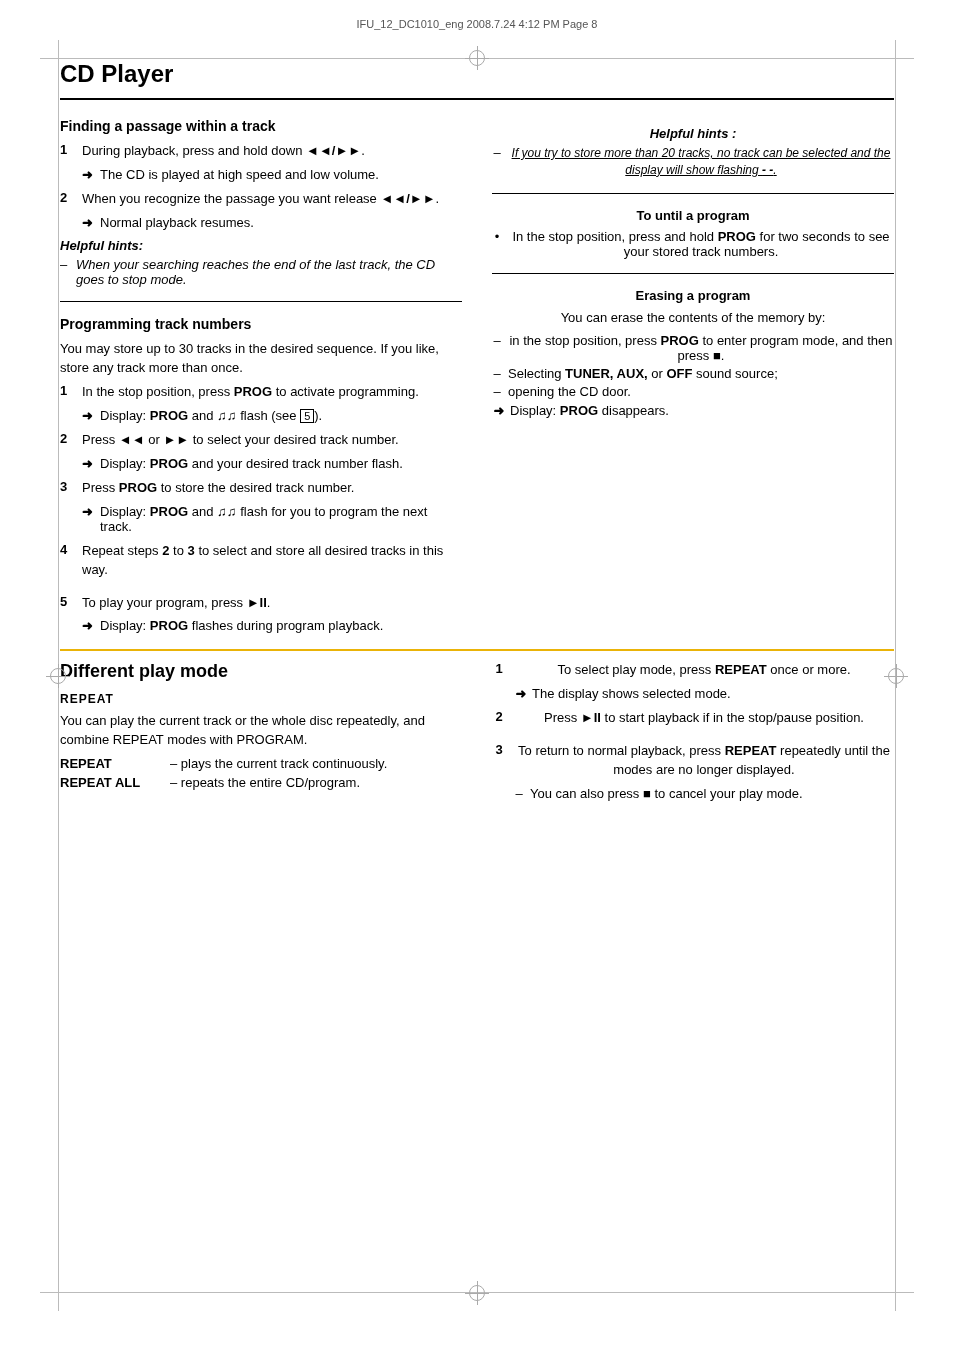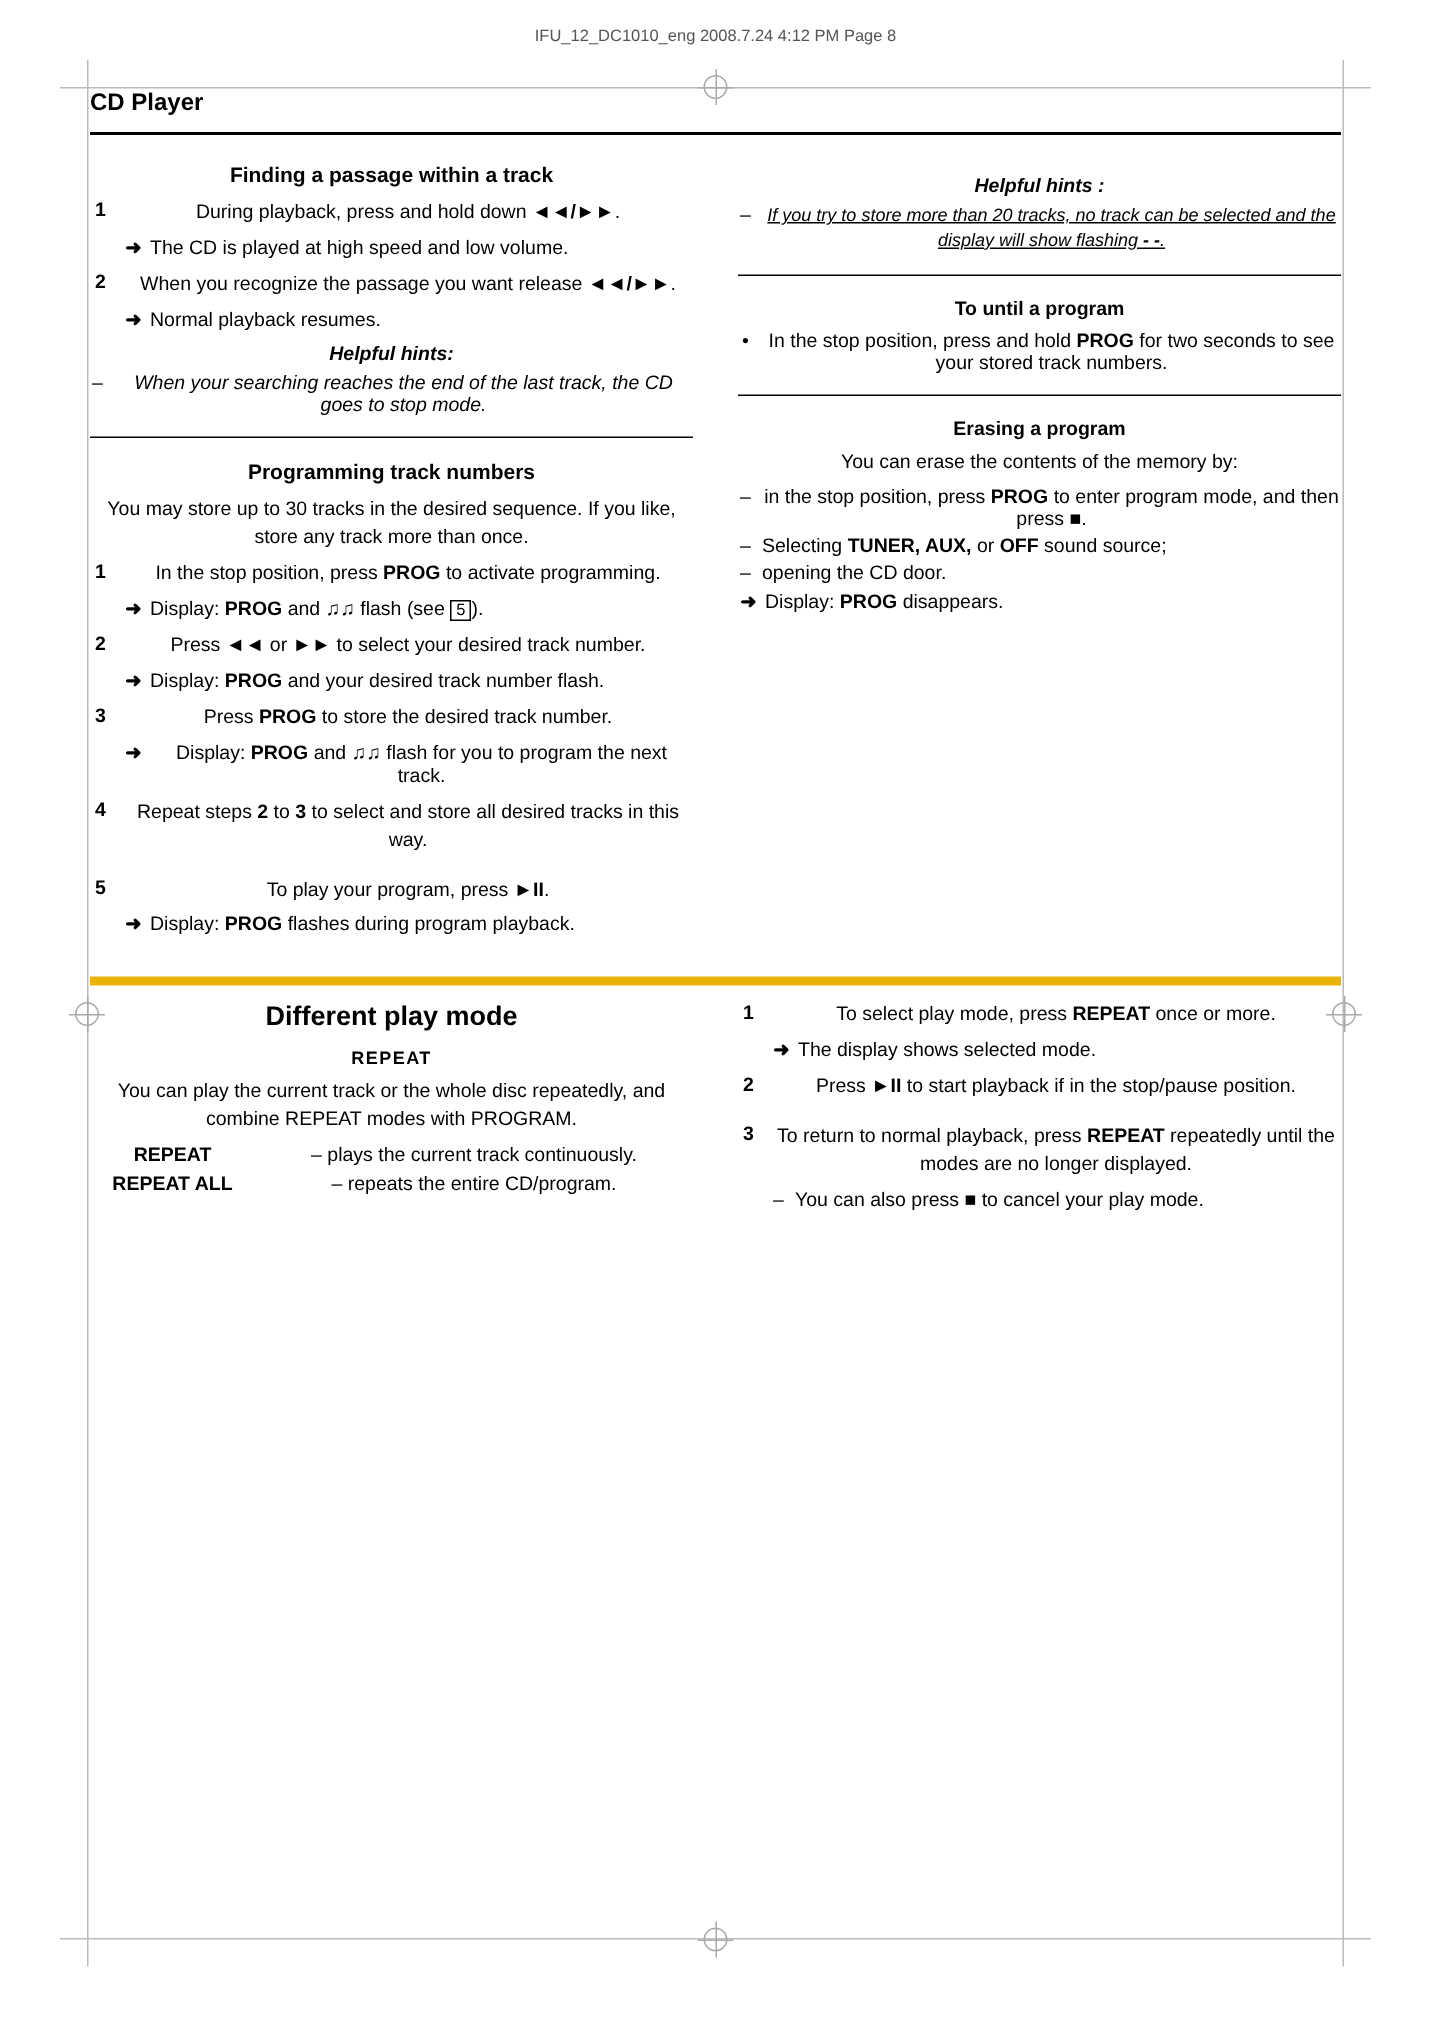--- a/index.html
+++ b/index.html
@@ -28,35 +28,34 @@
       font-size: 11px;
       color: #555;
       border-bottom: none;
     }
     
     .main-content {
       padding: 10px 60px 40px 60px;
     }
     
     .page-title {
-      font-size: 16px;
+      font-size: 24px;
       font-weight: bold;
       padding: 12px 0 10px 0;
       border-bottom: 2px solid #000;
       margin-bottom: 18px;
     }
     
     .two-col {
       display: flex;
       gap: 30px;
     }
     .col-left {
       flex: 1;
       min-width: 0;
-      text-align: center;
     }
     .col-right {
       flex: 1;
       min-width: 0;
       text-align: center;
     }
     
     .section-heading {
       font-size: 14px;
       font-weight: bold;
@@ -128,22 +127,22 @@
     }
     .hint-text {
       font-style: italic;
     }
     
     b { font-weight: bold; }
     
     i { font-style: italic; }
     
     .play-mode-section {
-      border-top: 6px solid #eab308;
-      margin-top: 20px;
+      border-top: 2px solid #eab308;
+      margin-top: 8px;
       padding-top: 10px;
     }
     .play-mode-title {
       font-size: 18px;
       font-weight: bold;
       margin-bottom: 10px;
     }
     .repeat-label {
       font-size: 12px;
       font-weight: bold;

